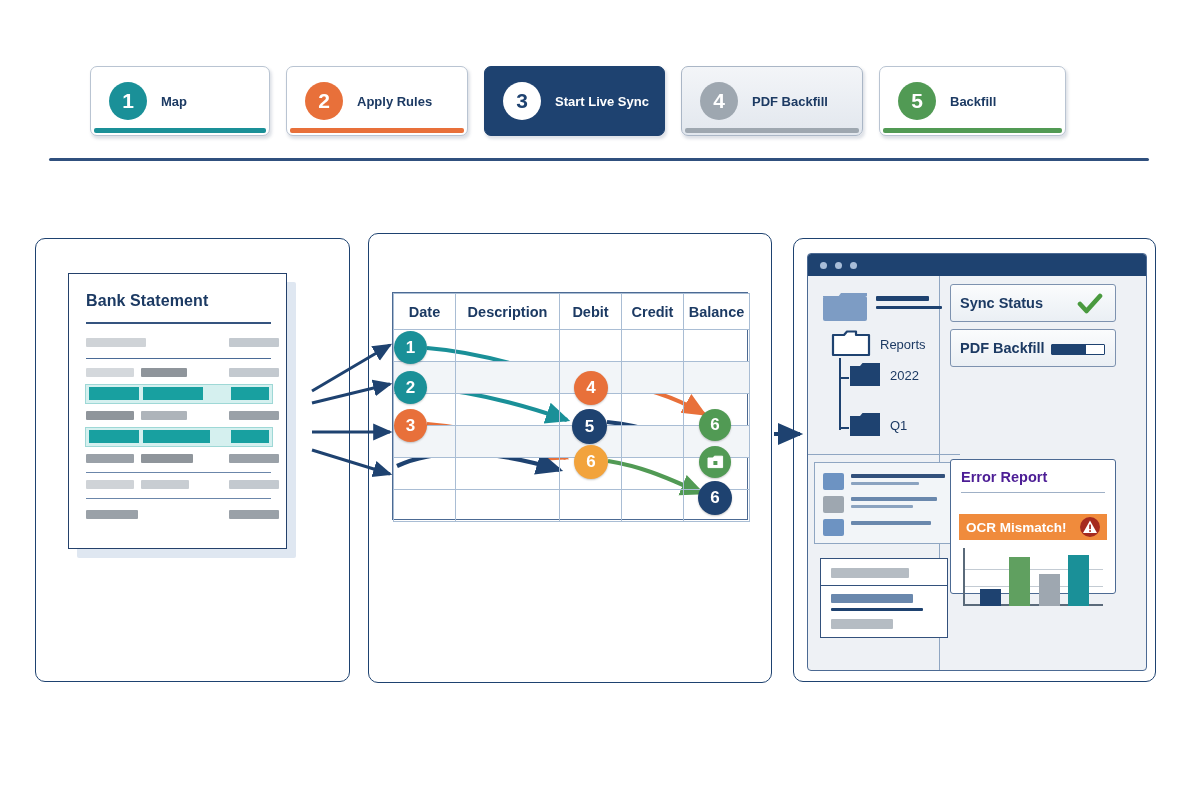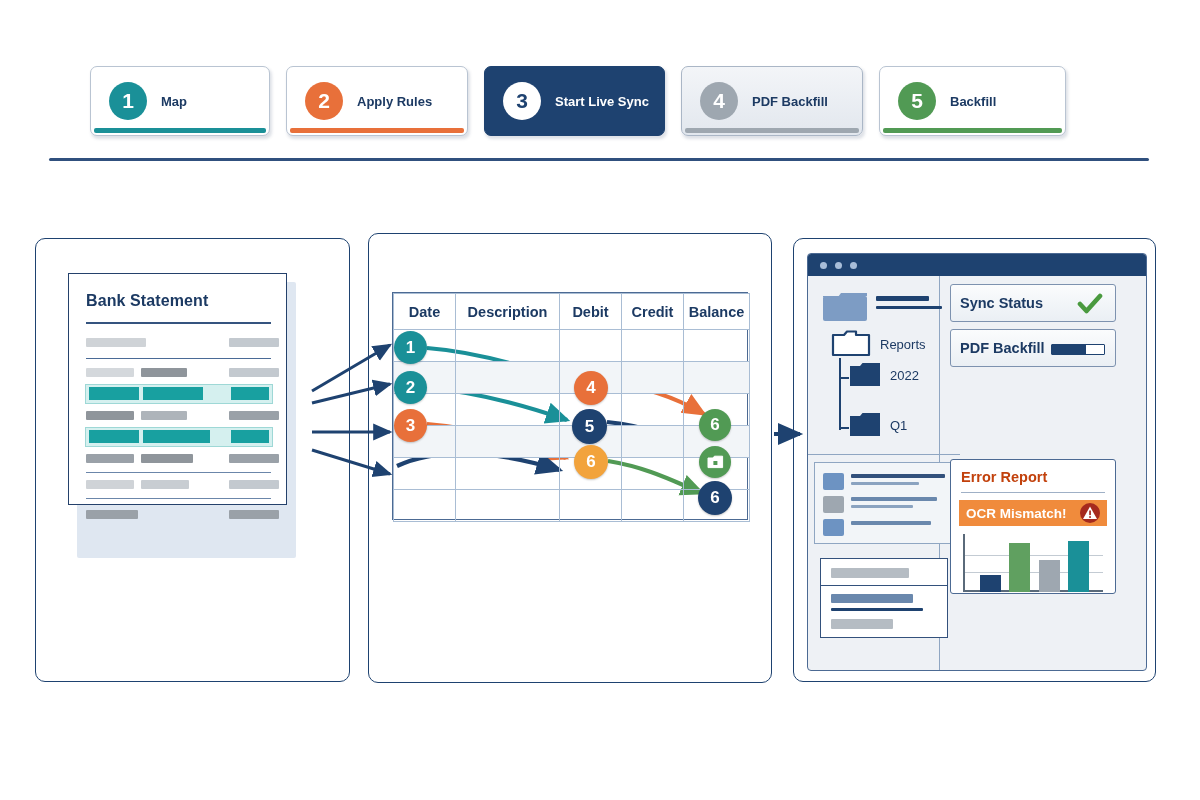--- a/index.html
+++ b/index.html
@@ -46,21 +46,21 @@
   .panel {
     position: absolute; border: 1.6px solid #1e4270; border-radius: 10px; background: #fff;
   }
   #panel-left   { left: 35px;  top: 238px; width: 315px; height: 444px; }
   #panel-center { left: 368px; top: 233px; width: 404px; height: 450px; }
   #panel-right  { left: 793px; top: 238px; width: 363px; height: 444px; }
 
   
   #doc-shadow { position: absolute; left: 77px; top: 282px; width: 219px; height: 276px;
                 background: #dfe7f1; border-radius: 2px; }
-  #doc { position: absolute; left: 68px; top: 273px; width: 219px; height: 232px;
+  #doc { position: absolute; left: 68px; top: 273px; width: 219px; height: 276px;
          background: #fff; border: 1.4px solid #24416b; padding-left: 44px; }
   #doc-title { position: absolute; left: 17px; top: 18px; font-size: 16px; font-weight: bold;
                color: #1c3a63; letter-spacing: .1px; }
   .rule { position: absolute; height: 1.6px; background: #35547f; }
   .gbar { position: absolute; height: 9px; border-radius: 1px; }
   .hl-row { position: absolute; background: #d5f0ef; border: 1px solid #9ed8d6; }
   .hl-bar { position: absolute; height: 13px; background: #18a0a0; }
 
   
   #feed { position: absolute; left: 0; top: 0; width: 1200px; height: 800px; pointer-events: none; }
@@ -102,21 +102,21 @@
   .sq { position: absolute; width: 21px; height: 17px; border-radius: 2px; }
   .ln { position: absolute; border-radius: 1px; }
 
   .dash-card { position: absolute; border: 1.3px solid #7d92af; border-radius: 3px;
                background: linear-gradient(#fbfcfd,#eaeff4); display: flex; align-items: center; }
   .dash-card .t { font-size: 14.5px; font-weight: bold; color: #1c3a63; margin-left: 9px; }
 
   .dedup-hd { font-size: 14.5px; font-weight: bold; color: #1c3a63; }
   .dedup-item { font-size: 12.5px; font-weight: bold; color: #1c3a63; }
 
-  #err-title { font-size: 14.5px; font-weight: bold; color: #c2410c; }
+  #err-title { font-size: 14.5px; font-weight: bold; color: #4c1d95; }
   #ocr-band { background: #f08b3c; display: flex; align-items: center; }
   #ocr-band .t { color: #fff; font-size: 13.5px; font-weight: bold; margin-left: 7px; }
 
   .cbar { position: absolute; bottom: 0; }
 </style>
 </head>
 <body>
 
 <div id="stage">
 
@@ -372,21 +372,21 @@
           <div class="t">PDF Backfill</div>
           <div style="position:absolute;right:10px;top:14px;width:54px;height:11px;border:1.4px solid #1e4270;background:#fff;border-radius:1px;">
             <div id="pdf-progress-fill" style="height: 100%; background: rgb(30, 66, 112); width: 65%;"></div>
           </div>
         </div>
 
 
         <div class="card" style="position:absolute;left:10px; top:183px; width:166px; height:135px; background:#fff;">
           <div id="err-title" style="margin:9px 0 0 10px;">Error Report</div>
           <div style="margin:7px 10px 0 10px;height:1.3px;background:#9fb0c6;"></div>
-          <div id="ocr-band" style="margin:7px 8px 0 8px;height:26px;">
+          <div id="ocr-band" style="margin:21px 8px 0 8px;height:26px;">
             <span class="t">OCR Mismatch!</span>
             <svg style="position:absolute;right:14px;" width="22" height="22" viewBox="0 0 22 22">
               <circle cx="11" cy="11" r="10" fill="#a52a1e"></circle>
               <path d="M11,4.5 L18,17 L4,17 Z" fill="#ffffff"></path>
               <rect x="10.2" y="8.5" width="1.7" height="4.6" fill="#a52a1e"></rect>
               <rect x="10.2" y="14.2" width="1.7" height="1.7" fill="#a52a1e"></rect>
             </svg>
           </div>
 
           <div id="errchart" style="position:relative;margin:8px 12px 0 12px;height:58px;">

